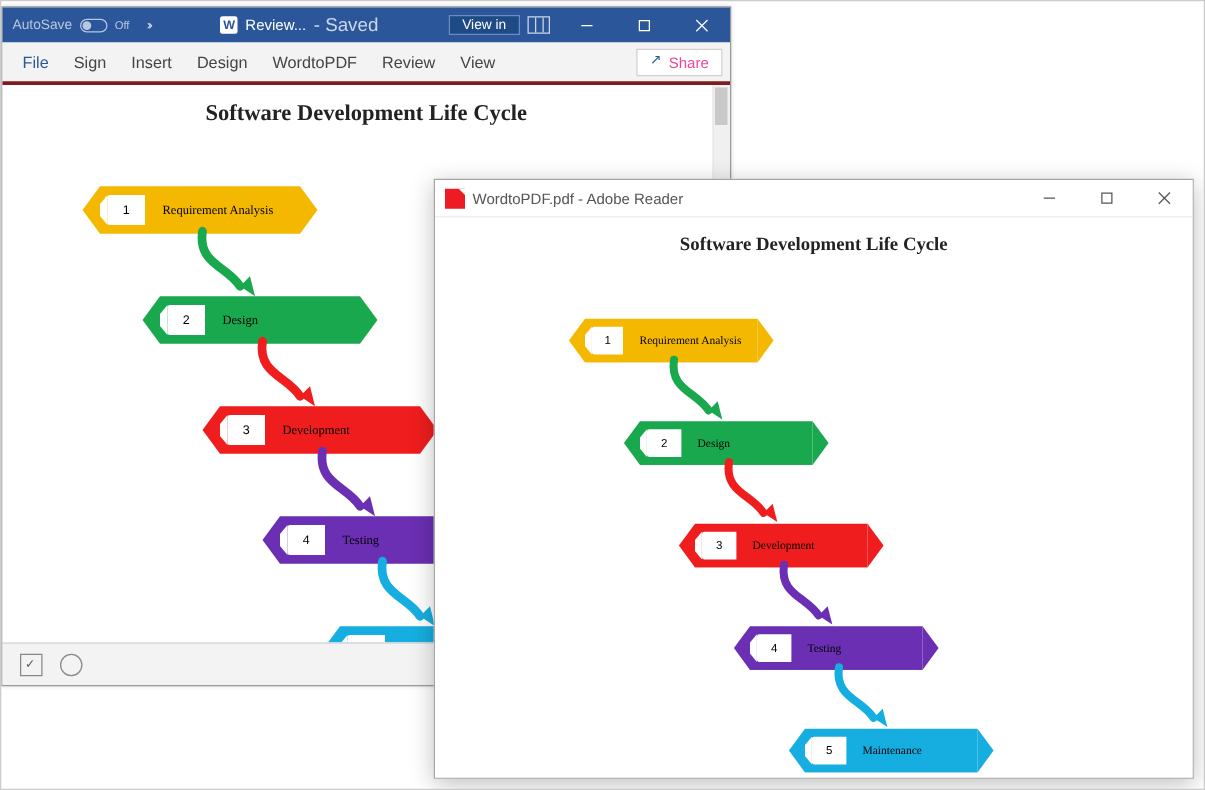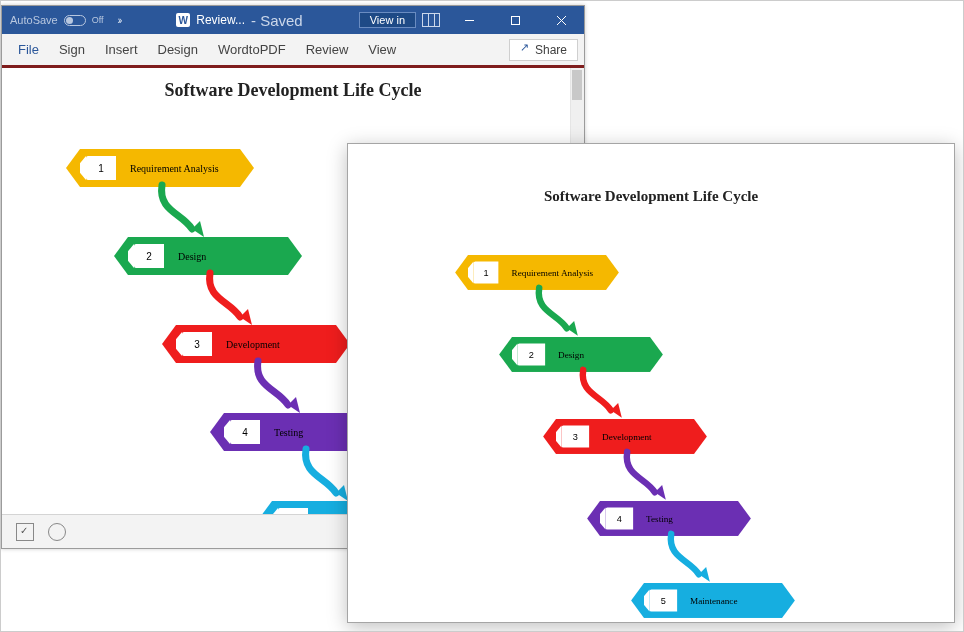--- a/index.html
+++ b/index.html
@@ -19,21 +19,21 @@
   .tabview-icon { width:18px; height:14px; border:1px solid #cbd7ea; margin-right:6px; position:relative; }
   .tabview-icon::before, .tabview-icon::after { content:""; position:absolute; background:#cbd7ea; }
   .tabview-icon::before { left:5px; top:0; width:1px; height:100%; }
   .tabview-icon::after { left:11px; top:0; width:1px; height:100%; }
 
   .winbtn { width: 46px; height:100%; display:flex; align-items:center; justify-content:center; color:#fff; font-size:11px; font-family:Arial; }
 
   .ribbon { height:34px; background:#f3f3f3; display:flex; align-items:center; padding:0 6px; color:#2b579a; font-size:13px; border-bottom:3px solid #7f1d1d; }
   .ribbon-tab { padding:0 10px; height:100%; display:flex; align-items:center; cursor:default; color:#444; }
   .file-tab { color:#2b579a; font-weight:400; }
-  .share-btn { margin-left:auto; border:1px solid #cfcfcf; padding:3px 10px; font-size:12px; color:#404040; display:flex; align-items:center; gap:4px; background:#fff; }
+  .share-btn { margin-left:auto; border:1px solid #cfcfcf; padding:3px 10px; font-size:12px; color:#ec4899; display:flex; align-items:center; gap:4px; background:#fff; }
   .share-icon { width:11px; height:11px; background:transparent; display:inline-block; position:relative; }
   .share-icon::before { content:"↗"; font-size:11px; color:#2b579a; position:absolute; top:-3px; left:0; }
 
   .word-doc-area { position:absolute; top:62px; left:0; right:0; bottom:34px; background:#fff; overflow:hidden; }
   .word-scrollbar { position:absolute; right:0; top:62px; bottom:34px; width:14px; background:#f0f0f0; border-left:1px solid #e5e5e5; }
   .word-scrollthumb { position:absolute; right:2px; top:64px; width:10px; height:30px; background:#c8c8c8; }
 
   .word-statusbar { position:absolute; left:0; right:0; bottom:0; height:34px; background:#f3f3f3; border-top:1px solid #d4d4d4; display:flex; align-items:center; font-size:12px; color:#555; }
   .status-icon { width:18px; height:18px; margin-left:14px; border:1px solid #888; display:inline-block; position:relative; }
   .status-icon.spell::after { content:"✓"; font-size:10px; position:absolute; top:1px; left:3px; }
@@ -199,20 +199,42 @@
     <span class="status-icon" style="border-radius:50%;"></span>
     <div class="focus-btn">
       <span class="focus-icon"></span>
       <span>Focus</span>
     </div>
     <span class="view-icon read"></span>
   </div>
 </div>
 
 <div class="pdf-window">
+  <div class="pdf-titlebar">
+    <span class="pdf-icon"></span>
+    <span>WordtoPDF.pdf - Adobe Reader</span>
+    <div class="pdf-winbtns">
+      <div class="pdf-winbtn">
+        <svg width="11" height="11">
+            <line x1="1" y1="5.5" x2="10" y2="5.5" stroke="#555" stroke-width="1"></line>
+          </svg>
+      </div>
+      <div class="pdf-winbtn">
+        <svg width="11" height="11">
+            <rect x="1.5" y="1.5" width="8" height="8" fill="none" stroke="#555" stroke-width="1"></rect>
+          </svg>
+      </div>
+      <div class="pdf-winbtn">
+        <svg width="11" height="11">
+            <line x1="1" y1="1" x2="10" y2="10" stroke="#555" stroke-width="1"></line>
+            <line x1="10" y1="1" x2="1" y2="10" stroke="#555" stroke-width="1"></line>
+          </svg>
+      </div>
+    </div>
+  </div>
   <div class="pdf-doc">
     <div class="pdf-doc-title">Software Development Life Cycle</div>
     <div id="pdf-stairs" style="position:relative;">
         <div class="chevron-row" style="left: 120px; top: 50px; transform: scale(0.92); transform-origin: left top;">
       <div class="chev-shape" style="background: rgb(245, 184, 0); width: 150px; position: relative;">
         <style>
         </style>
         <div class="chev-num">1</div>
         <div class="chev-text">Requirement Analysis</div>
       <span style="position: absolute; left: -14px; top: 0px; width: 0px; height: 0px; border-top: 19px solid transparent; border-bottom: 19px solid transparent; border-right: 14px solid rgb(245, 184, 0);"></span>

